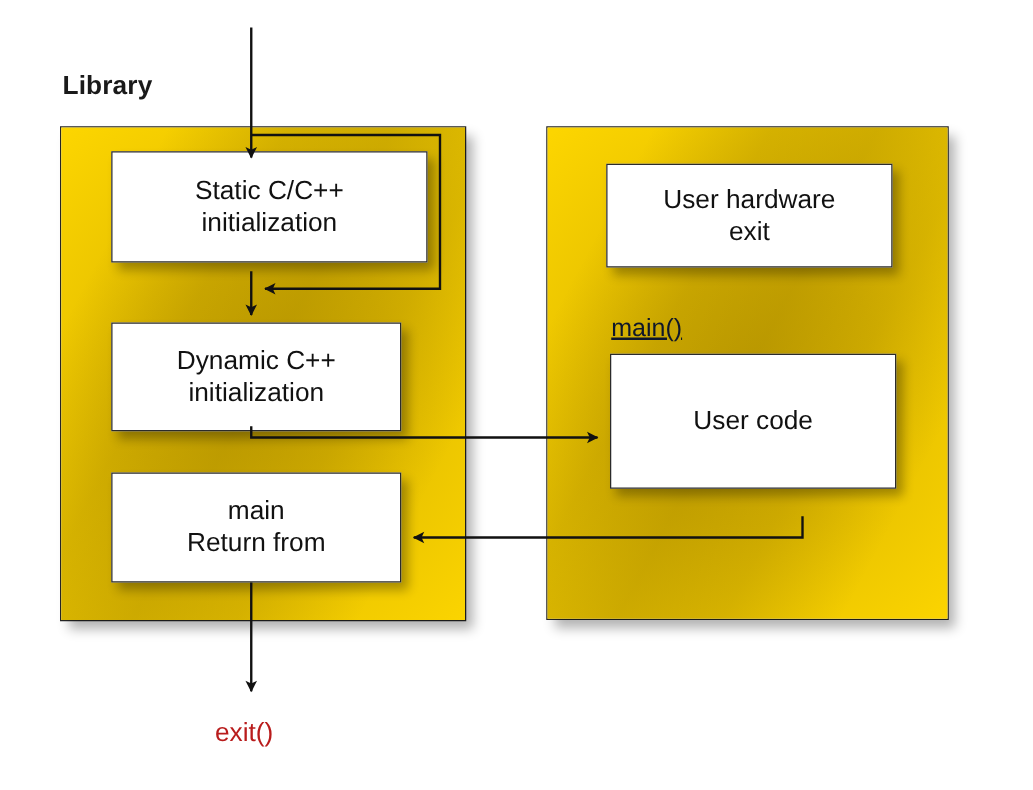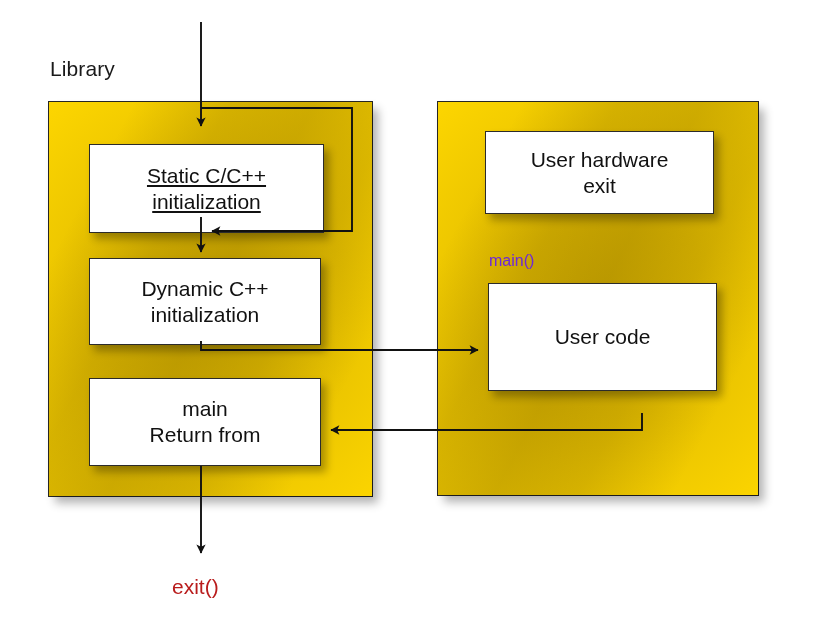--- a/index.html
+++ b/index.html
@@ -32,35 +32,35 @@
       radial-gradient(130% 115% at 50% 52%,
         #d9b400 0%, #e6c000 26%, #fcd500 58%, #ffd900 78%, #ffdd00 100%);
   }
 
   #panel-library{left:48px;top:101px;width:325px;height:396px;}
   #panel-userapp{left:437px;top:101px;width:322px;height:395px;}
 
   
   .caption{position:absolute;font-size:21px;color:#1a1a1a;white-space:nowrap;
     letter-spacing:.1px;}
-  #cap-library{left:50px;top:57px;}
+  #cap-library{left:50px;top:57px;font-weight:bold;}
   #cap-userapp{left:521px;top:57px;}
 
   
-  .inner-label{position:absolute;font-size:16px;color:#6d28d9;white-space:nowrap;}
+  .inner-label{position:absolute;font-size:20px;color:#0f172a;white-space:nowrap;text-decoration:underline;}
   #label-main{left:489px;top:252px;}
 
   
   .box{position:absolute;background:#ffffff;border:1.4px solid #2b2b2b;
     box-sizing:border-box;display:flex;align-items:center;justify-content:center;
     text-align:center;color:#111111;font-size:21px;line-height:1.22;
     box-shadow:5px 6px 8px rgba(0,0,0,.30);}
   .box span{display:block;padding:0 6px;}
 
-  #box-static   {left:89px; top:144px;width:235px;height:89px;text-decoration:underline;}
+  #box-static   {left:89px; top:121px;width:253px;height:89px;}
   #box-dynamic  {left:89px; top:258px;width:232px;height:87px;}
   #box-return   {left:89px; top:378px;width:232px;height:88px;}
   #box-hardware {left:485px;top:131px;width:229px;height:83px;}
   #box-usercode {left:488px;top:283px;width:229px;height:108px;}
 
   
   #wires{position:absolute;left:0;top:0;width:826px;height:632px;
     pointer-events:none;overflow:visible;}
 
   

